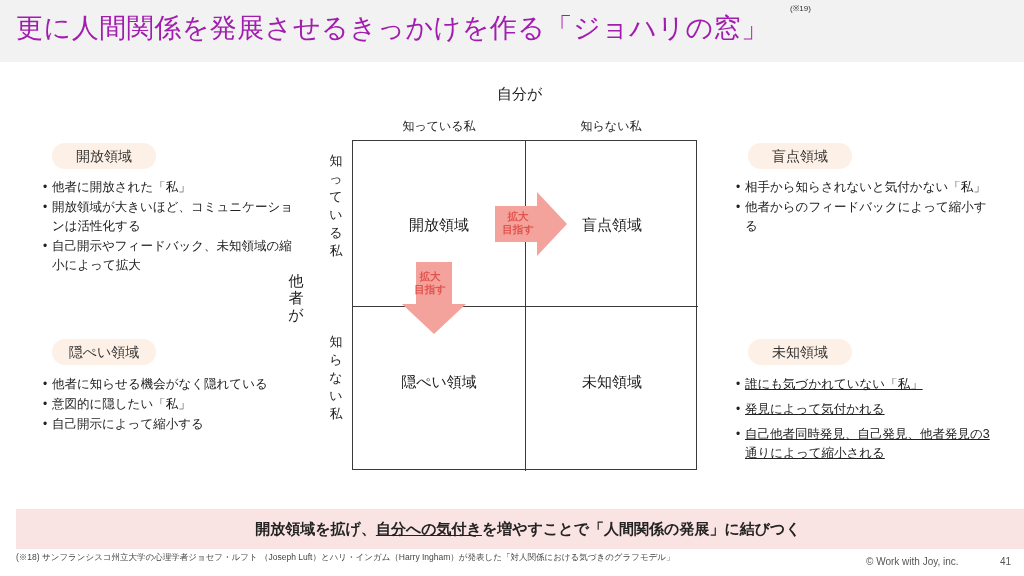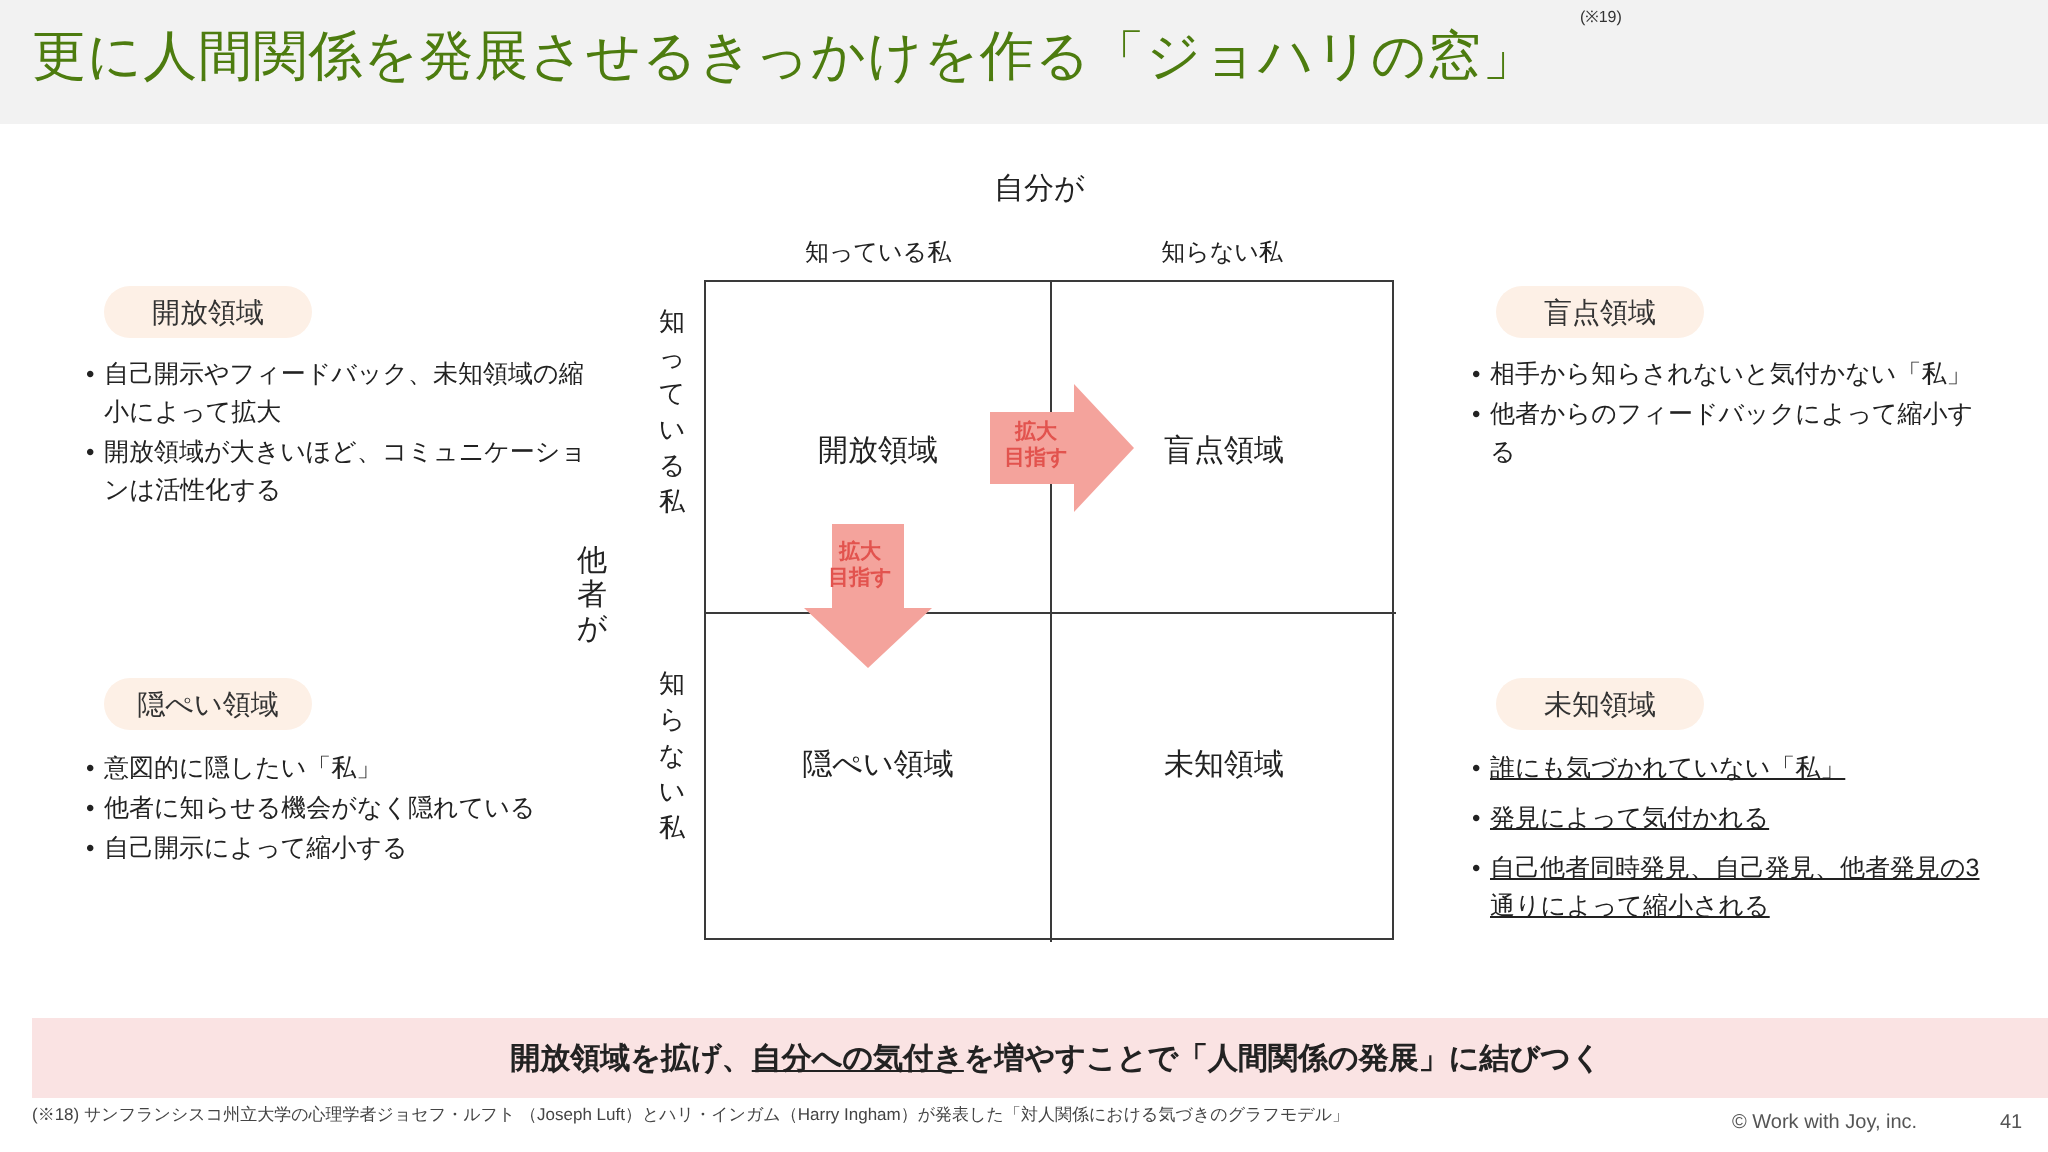--- a/index.html
+++ b/index.html
@@ -19,21 +19,21 @@
     position: absolute;
     left: 0; top: 0;
     width: 1024px; height: 62px;
     background: #f2f2f2;
   }
   .header-title {
     position: absolute;
     left: 16px; top: 10px;
     font-size: 27px;
     letter-spacing: 0.5px;
-    color: #4d7c0f;
+    color: #a21caf;
     white-space: nowrap;
   }
   .header-note {
     position: absolute;
     left: 790px; top: 2px;
     font-size: 8px;
     color: #333333;
   }
 
   
@@ -248,30 +248,31 @@
     <polygon points="14,0 50,0 50,42 64,42 32,72 0,42 14,42" fill="#f4a39c"></polygon>
   </svg>
   <div class="arrow-text">
     <span>拡大</span><br><span>目指す</span>
   </div>
 </div>
 
 <div class="chip open">開放領域</div>
 <div class="bullets bl-open">
   <ul>
+    <li>他者に開放された「私」</li>
+    <li>開放領域が大きいほど、コミュニケーションは活性化する</li>
     <li>自己開示やフィードバック、未知領域の縮小によって拡大</li>
-    <li>開放領域が大きいほど、コミュニケーションは活性化する</li>
   </ul>
 </div>
 
 <div class="chip hidden">隠ぺい領域</div>
 <div class="bullets bl-hidden">
   <ul>
+    <li>他者に知らせる機会がなく隠れている</li>
     <li>意図的に隠したい「私」</li>
-    <li>他者に知らせる機会がなく隠れている</li>
     <li>自己開示によって縮小する</li>
   </ul>
 </div>
 
 <div class="chip blind">盲点領域</div>
 <div class="bullets bl-blind">
   <ul>
     <li>相手から知らされないと気付かない「私」</li>
     <li>他者からのフィードバックによって縮小する</li>
   </ul>

